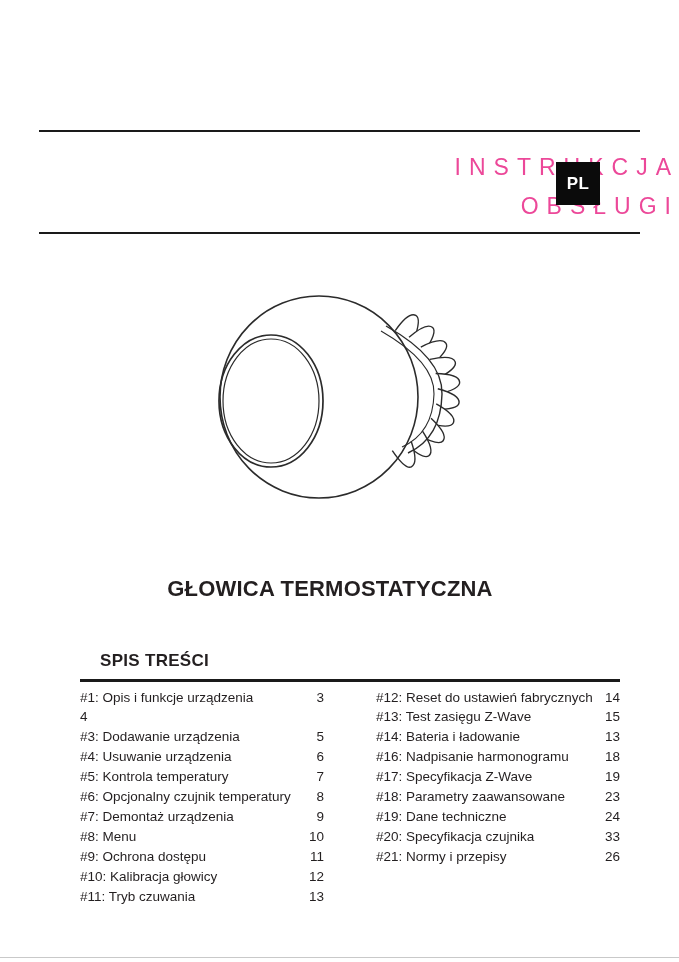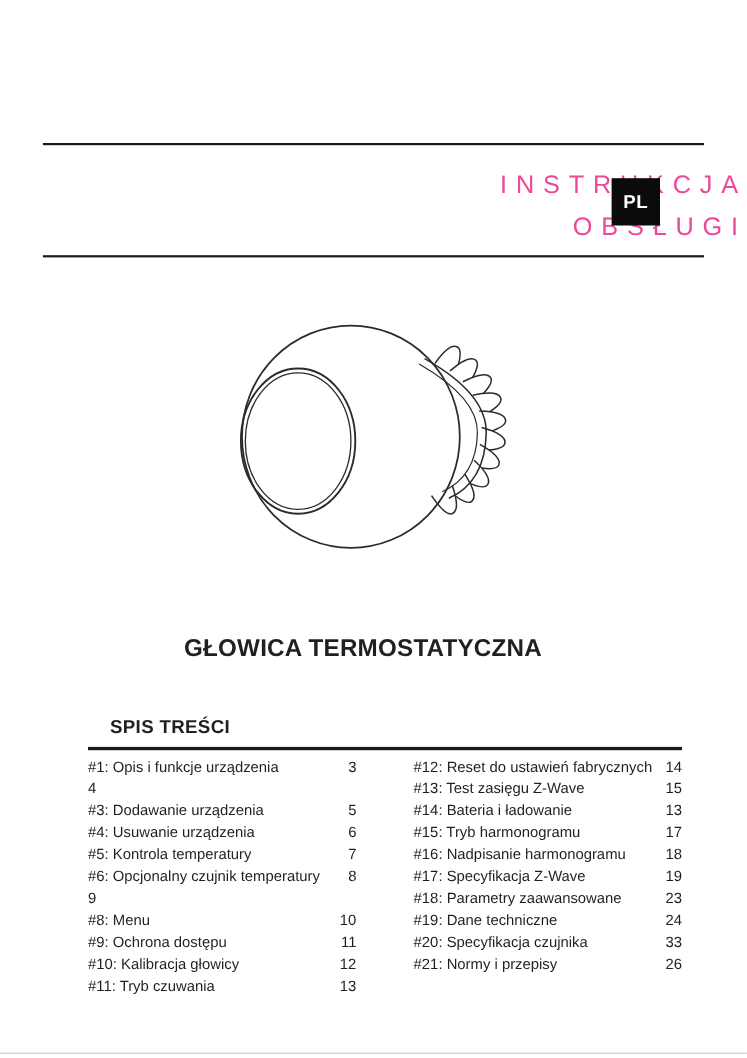--- a/index.html
+++ b/index.html
@@ -139,20 +139,21 @@
         </div>
       <div class="toc-row">
           <span>#5: Kontrola temperatury</span>
           <span class="toc-page">7</span>
         </div>
       <div class="toc-row">
           <span>#6: Opcjonalny czujnik temperatury</span>
           <span class="toc-page">8</span>
         </div>
       <div class="toc-row">
+          <span>#7: Demontaż urządzenia</span>
           <span class="toc-page">9</span>
         </div>
       <div class="toc-row">
           <span>#8: Menu</span>
           <span class="toc-page">10</span>
         </div>
       <div class="toc-row">
           <span>#9: Ochrona dostępu</span>
           <span class="toc-page">11</span>
         </div>
@@ -173,24 +174,20 @@
         </div>
       <div class="toc-row">
           <span>#13: Test zasięgu Z-Wave</span>
           <span class="toc-page">15</span>
         </div>
       <div class="toc-row">
           <span>#14: Bateria i ładowanie</span>
           <span class="toc-page">13</span>
         </div>
       <div class="toc-row">
-          <span>#15: Tryb harmonogramu</span>
-          <span class="toc-page">17</span>
-        </div>
-      <div class="toc-row">
           <span>#16: Nadpisanie harmonogramu</span>
           <span class="toc-page">18</span>
         </div>
       <div class="toc-row">
           <span>#17: Specyfikacja Z-Wave</span>
           <span class="toc-page">19</span>
         </div>
       <div class="toc-row">
           <span>#18: Parametry zaawansowane</span>
           <span class="toc-page">23</span>

